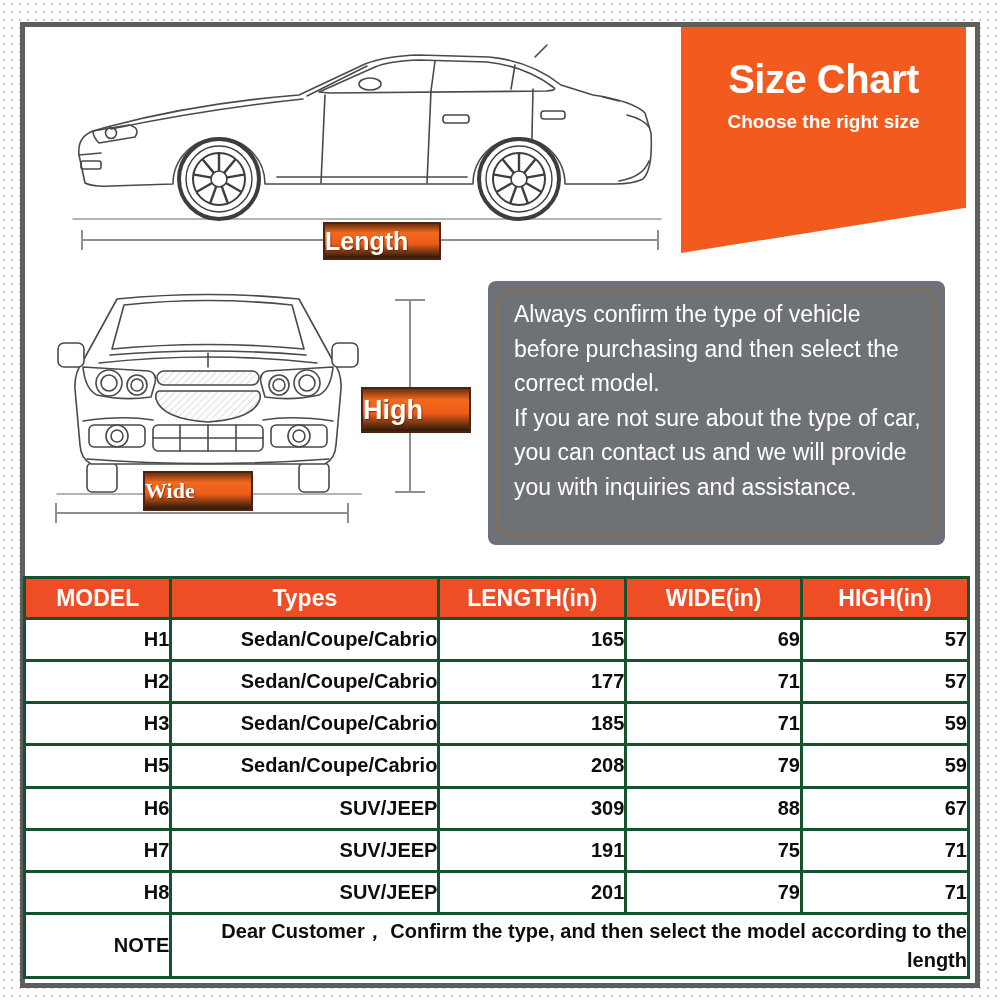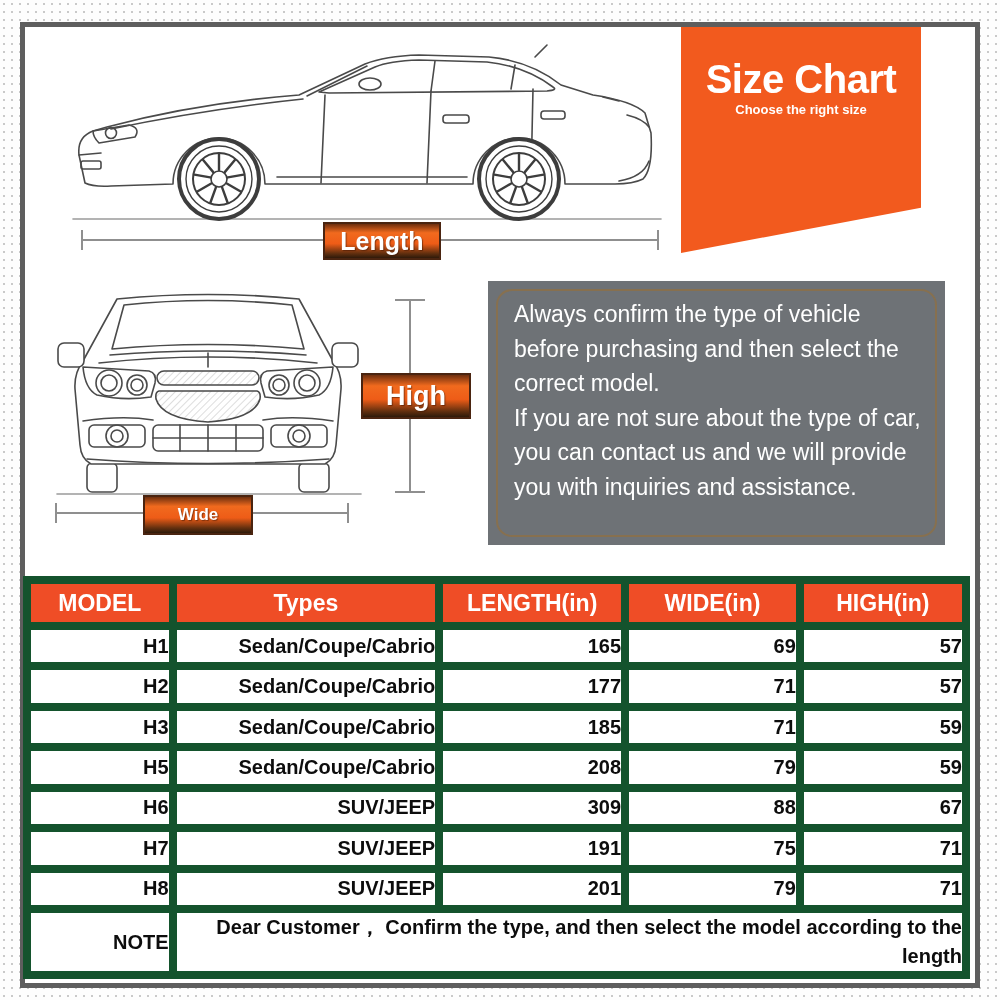--- a/index.html
+++ b/index.html
@@ -9,69 +9,69 @@
     background-color:#fdfdfd;
     background-image:radial-gradient(circle,#c9c9c9 1.1px, rgba(0,0,0,0) 1.3px);
     background-size:8px 8px;
   }
   .panel{
     position:absolute;left:20px;top:22px;width:950px;height:956px;
     background:#ffffff;border:5px solid #5e5e5e;
   }
   
   .banner{
-    position:absolute;left:656px;top:0;width:240px;height:226px;
+    position:absolute;left:656px;top:0;width:285px;height:226px;
     background:#f25a1e;
     clip-path:polygon(0 0,100% 0,100% 80%,0 100%);
     text-align:center;color:#fff;
   }
   .banner-title{font-size:40px;font-weight:bold;letter-spacing:-0.5px;margin-top:30px;}
-  .banner-sub{font-size:13px;font-weight:bold;}
+  .banner-sub{font-size:19px;font-weight:bold;margin-top:9px;}
   
   .side-car{position:absolute;left:42px;top:6px;}
   .front-car{position:absolute;left:28px;top:260px;}
   
   .dim-h{position:absolute;height:26px;}
   .dim-h .bar{position:absolute;left:0;right:0;top:12px;height:2px;background:#8f8f8f;}
   .dim-h .tick{position:absolute;top:3px;width:2px;height:20px;background:#8f8f8f;}
   .dim-h .tick.left{left:0;} .dim-h .tick.right{right:0;}
   .dim-v{position:absolute;width:30px;}
   .dim-v .bar{position:absolute;top:0;bottom:0;left:14px;width:2px;background:#8f8f8f;}
   .dim-v .tick{position:absolute;left:0;right:0;height:2px;background:#8f8f8f;}
   .dim-v .tick.top{top:0;} .dim-v .tick.bottom{bottom:0;}
   .dim-label{
-    position:absolute;display:flex;align-items:center;justify-content:center;
+    position:absolute;display:flex;align-items:center;
     background:linear-gradient(180deg,#6e2f0e 0%,#f16a1e 26%,#ee5c17 58%,#64300f 86%,#2e1a0a 100%);
     border:2px solid #4a2410;color:#fff;font-weight:bold;
     text-shadow:1px 1px 1px rgba(60,20,0,.55);
   }
   .label-length{left:298px;top:195px;width:114px;height:34px;font-size:25px;}
-  .label-high{left:336px;top:346px;width:106px;height:42px;font-size:27px;}
-  .label-wide{left:118px;top:468px;width:106px;height:36px;font-size:17px;}
+  .label-high{left:336px;top:360px;width:106px;height:42px;font-size:27px;}
+  .label-wide{left:118px;top:444px;width:106px;height:36px;font-size:22px;font-family:Liberation Serif, serif;}
   
   .info-box{
     position:absolute;left:463px;top:254px;width:457px;height:264px;
-    background:#6e7276;border-radius:0;box-sizing:border-box;
+    background:#6e7276;border-radius:8px;box-sizing:border-box;
   }
   .info-box::before{
     content:"";position:absolute;left:8px;top:8px;right:8px;bottom:8px;
     border:2px solid #87704f;border-radius:16px;pointer-events:none;
   }
   .info-text{
     position:absolute;left:26px;top:16px;right:18px;
     color:#fff;font-size:23px;line-height:1.5;white-space:pre-line;
   }
   
   .size-table-wrap{position:absolute;left:-2px;right:5px;top:549px;bottom:4px;}
   table.size-table{
     width:100%;height:100%;border-collapse:collapse;table-layout:fixed;
     font-family:"Liberation Sans", sans-serif;
   }
   table.size-table th, table.size-table td{
-    border:8px solid #14532d;text-align:center;vertical-align:middle;
+    border:3px solid #14532d;text-align:center;vertical-align:middle;
     padding:0;color:#0d0d0d;
   }
   table.size-table th{
     background:#ef4d26;color:#ffffff;font-size:23px;font-weight:bold;height:38px;
   }
   table.size-table td{font-size:20px;font-weight:bold;text-align:right;}
   tr.note-row{height:64px;}
   td.note-text{
     text-align:left;padding:4px 10px;font-size:19px;line-height:1.45;margin-top:32px;
   }

